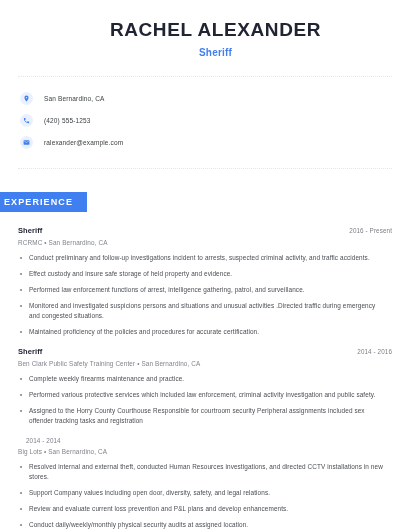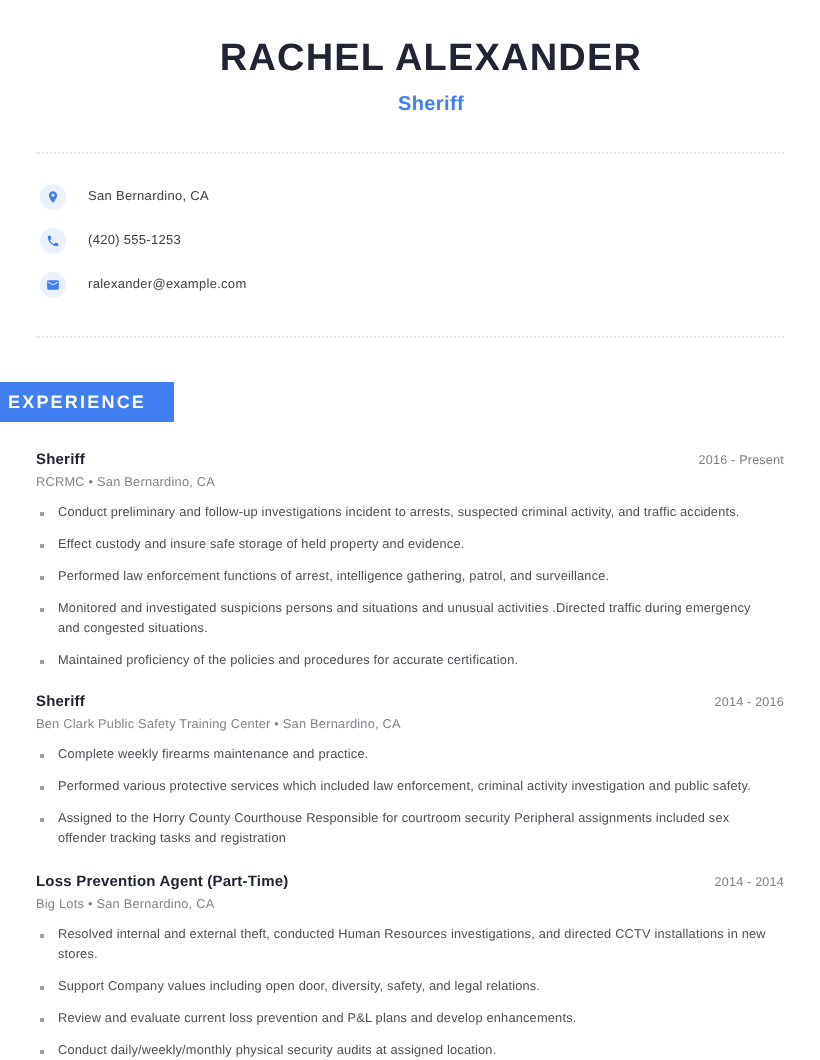--- a/index.html
+++ b/index.html
@@ -222,21 +222,20 @@
       <div class="job-company">Ben Clark Public Safety Training Center • San Bernardino, CA</div>
       <ul class="bullets">
         <li>Complete weekly firearms maintenance and practice.</li>
         <li>Performed various protective services which included law enforcement, criminal activity investigation and public safety.</li>
         <li>Assigned to the Horry County Courthouse Responsible for courtroom security Peripheral assignments included sex offender tracking tasks and registration</li>
       </ul>
     </div>
 
     <div class="job">
       <div class="job-head">
-        <span class="job-title">Loss Prevention Agent (Part-Time)</span>
         <span class="job-dates">2014 - 2014</span>
       </div>
       <div class="job-company">Big Lots • San Bernardino, CA</div>
       <ul class="bullets">
         <li>Resolved internal and external theft, conducted Human Resources investigations, and directed CCTV installations in new stores.</li>
         <li>Support Company values including open door, diversity, safety, and legal relations.</li>
         <li>Review and evaluate current loss prevention and P&amp;L plans and develop enhancements.</li>
         <li>Conduct daily/weekly/monthly physical security audits at assigned location.</li>
 
       </ul>

